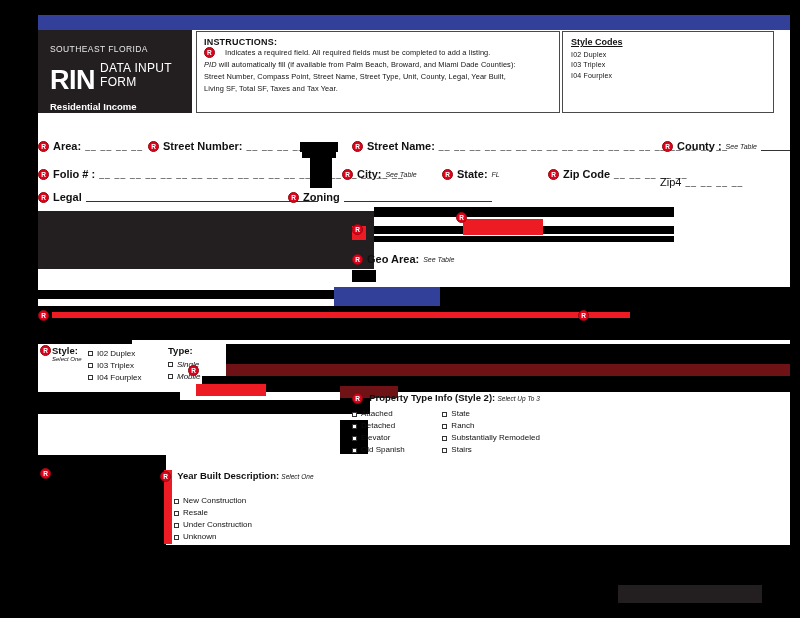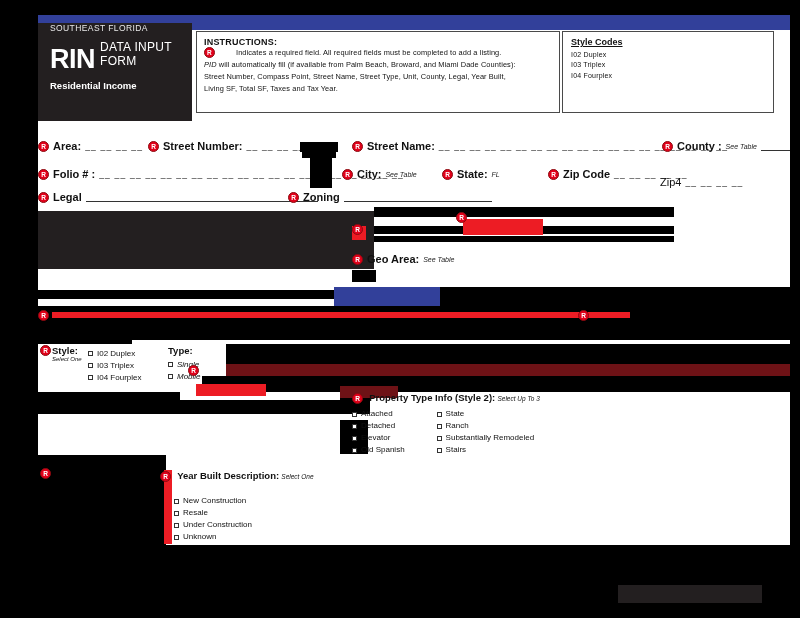--- a/index.html
+++ b/index.html
@@ -19,39 +19,39 @@
   .redact-dkred { position:absolute; background:#6e1216; }
 
   
   .banner {
     position:absolute; left:38px; top:15px; width:752px; height:15px;
     background:#32409a;
   }
 
   
   .logo-block {
-    position:absolute; left:38px; top:23px; width:154px; height:98px;
-    background:#231f20; color:#fff; padding:0 0 0 12px;
+    position:absolute; left:38px; top:30px; width:154px; height:83px;
+    background:#231f20; color:#fff; padding:14px 0 0 12px;
   }
   .logo-sf { font-size:8.5px; letter-spacing:.4px; color:#e9e9e9; }
   .logo-rin-row { margin-top:7px; display:flex; align-items:flex-end; gap:5px; }
   .logo-rin { font-size:27px; font-weight:bold; letter-spacing:-.5px; line-height:.9; }
   .logo-dif { font-size:12px; letter-spacing:.3px; padding-bottom:3px; }
   .logo-ri { margin-top:9px; font-size:9.5px; font-weight:bold; }
 
   
   .instr-box {
     position:absolute; left:196px; top:31px; width:364px; height:82px;
     background:#fff; border:1px solid #4a4a4a;
     padding:5px 7px 0 7px;
   }
   .instr-title { font-size:9px; font-weight:bold; color:#111; letter-spacing:.2px; }
   .instr-line  { font-size:7.4px; color:#111; line-height:1.62; letter-spacing:.1px; }
   .instr-line .ital { font-style:italic; }
-  .instr-req-row { display:flex; gap:12px; }
+  .instr-req-row { display:flex; gap:1px; }
 
   
   .style-box {
     position:absolute; left:562px; top:31px; width:212px; height:82px;
     background:#fff; border:1px solid #4a4a4a; padding:5px 8px;
   }
   .style-title { font-size:9px; font-weight:bold; text-decoration:underline; color:#111; }
   .style-item  { font-size:7px; color:#111; margin-top:3.5px; letter-spacing:.2px; }
 
   
@@ -73,21 +73,21 @@
 
   
   .cb { display:inline-block; width:5px; height:5px; border:1px solid #333;
         margin-right:4px; vertical-align:middle; background:#fff; }
   .grp { position:absolute; font-size:8px; color:#111; }
   .grp .ghead { font-weight:bold; font-size:9.5px; }
   .grp .gsel  { font-style:italic; font-size:6.5px; }
   .grp .gitem { font-size:8px; margin-top:3px; white-space:nowrap; }
   .grp .gitem.ital { font-style:italic; }
   .grp .gsub { font-size:6px; font-style:italic; }
-  .cols2 { display:flex; gap:32px; margin-top:2px; }
+  .cols2 { display:flex; gap:32px; margin-top:2px;justify-content:space-between; }
 </style>
 </head>
 <body>
 
 <div id="page">
 
   <div class="banner"></div>
 
   <div class="logo-block">
     <div class="logo-sf">SOUTHEAST FLORIDA</div>

